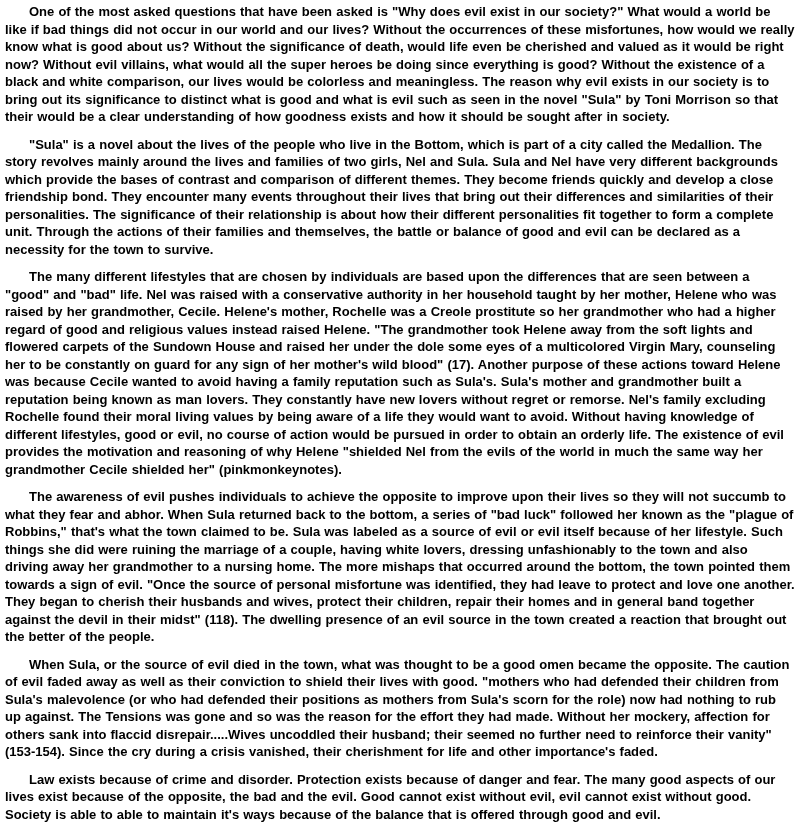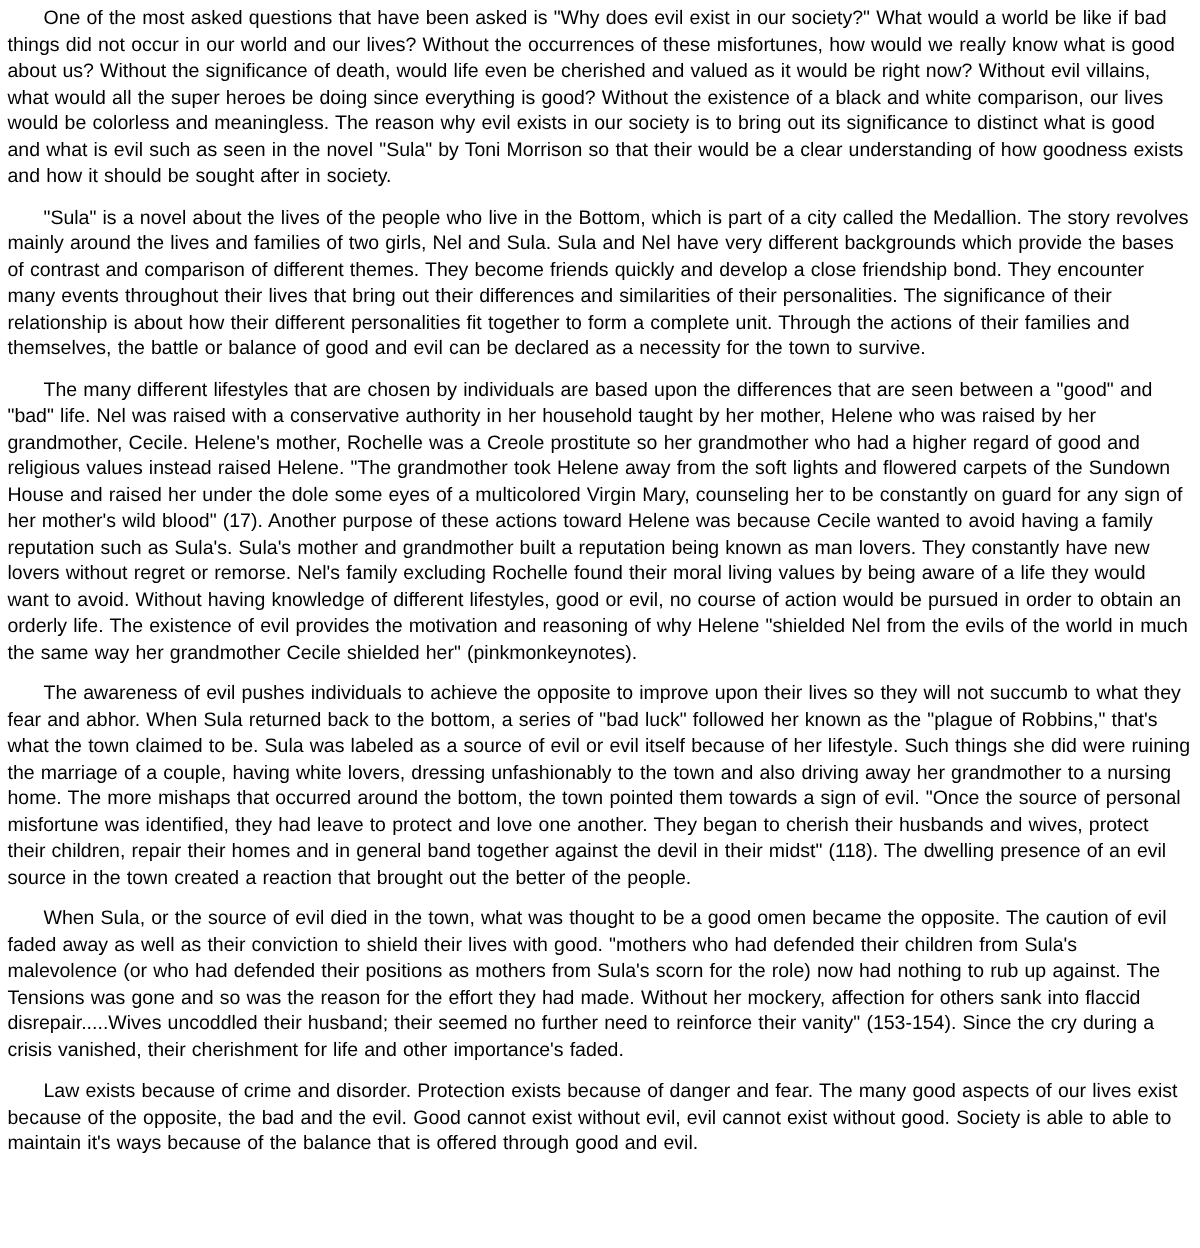--- a/index.html
+++ b/index.html
@@ -21,20 +21,21 @@
     color: #000000;
     font-family: "Liberation Sans", sans-serif;
     font-size: 13px;
     line-height: 17.5px;
     text-align: left;
   }
   .page p {
     margin: 0 0 10px 0;
     text-indent: 24px;
     word-spacing: 0.5px;
+    font-weight: bold;
   }
   .page p:last-child {
     margin-bottom: 0;
   }
 </style>
 </head>
 <body>
 
 <div class="page">
   <p>One of the most asked questions that have been asked is "Why does evil exist in our society?" What would a world be like if bad things did not occur in our world and our lives? Without the occurrences of these misfortunes, how would we really know what is good about us? Without the significance of death, would life even be cherished and valued as it would be right now? Without evil villains, what would all the super heroes be doing since everything is good? Without the existence of a black and white comparison, our lives would be colorless and meaningless. The reason why evil exists in our society is to bring out its significance to distinct what is good and what is evil such as seen in the novel "Sula" by Toni Morrison so that their would be a clear understanding of how goodness exists and how it should be sought after in society.</p>

